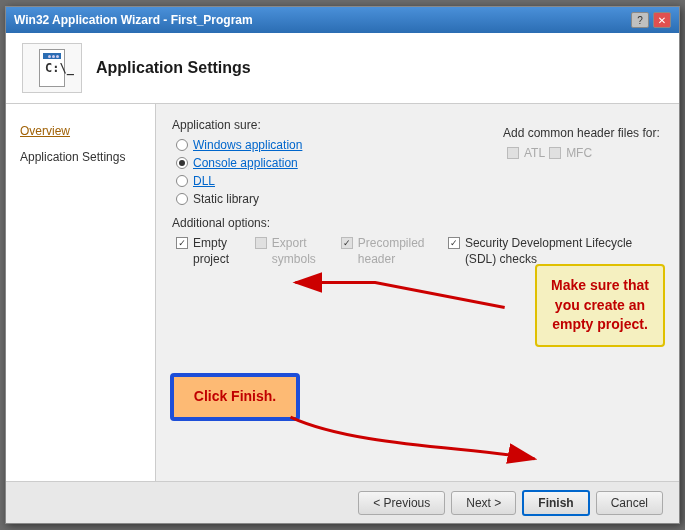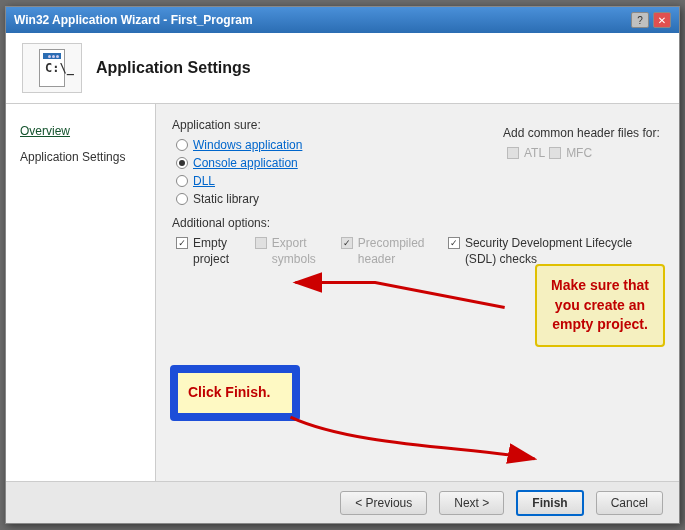--- a/index.html
+++ b/index.html
@@ -128,21 +128,21 @@
       flex: 1;
     }
     .sidebar {
       width: 150px;
       background: white;
       border-right: 1px solid #ccc;
       padding: 16px 8px;
     }
     .sidebar-item {
       padding: 4px 6px;
-      color: #14532d;
+      color: #a16207;
       cursor: pointer;
       font-size: 12px;
       text-decoration: underline;
       margin-bottom: 4px;
     }
     .sidebar-item.active {
       color: #333;
       text-decoration: none;
       font-weight: normal;
       cursor: default;
@@ -264,48 +264,48 @@
       font-weight: bold;
       color: #c00000;
       text-align: center;
       line-height: 1.4;
     }
     .annotation-box-left {
       position: absolute;
       bottom: 60px;
       left: 14px;
       width: 130px;
-      background: #fef9c3;
-      border: 8px solid #1d4ed8;
+      background: #fdba74;
+      border: 4px solid #1d4ed8;
       border-radius: 4px;
       padding: 10px;
       font-size: 14px;
       font-weight: bold;
       color: #c00000;
-      text-align: left;
+      text-align: center;
       line-height: 1.4;
     }
     
     .arrows-overlay {
       position: absolute;
       top: 0;
       left: 0;
       width: 100%;
       height: 100%;
       pointer-events: none;
     }
     
     .footer {
       background: #e8e8e8;
       border-top: 1px solid #ccc;
       padding: 8px 16px;
       display: flex;
       align-items: center;
       justify-content: flex-end;
-      gap: 12px;
+      gap: 6px;
       height: 42px;
     }
     .footer-btn {
       padding: 4px 14px;
       background: linear-gradient(to bottom, #f5f5f5, #dcdcdc);
       border: 1px solid #aaa;
       border-radius: 3px;
       font-size: 12px;
       cursor: pointer;
       color: #333;

